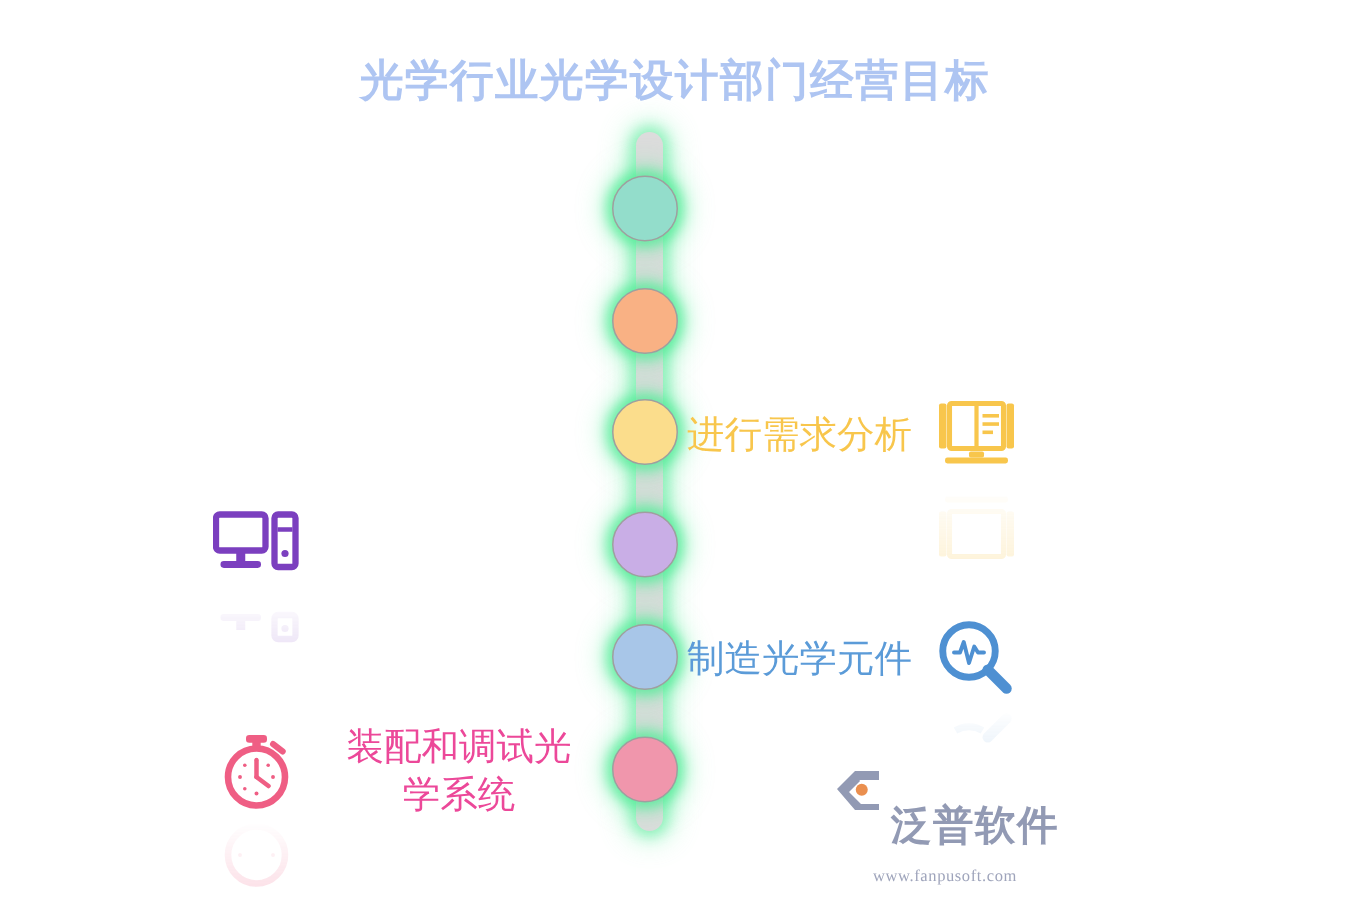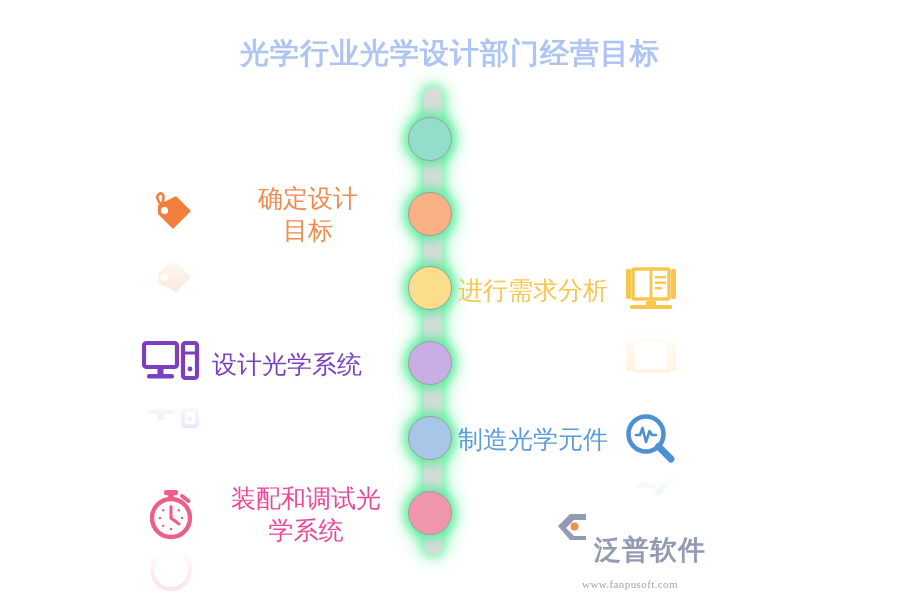--- a/index.html
+++ b/index.html
@@ -180,37 +180,20 @@
 
   <div class="timeline-bar"></div>
 
   <div class="node" style="top:117px; background:#93ddcb;"></div>
   <div class="node" style="top:192px; background:#f9b184;"></div>
   <div class="node" style="top:266px; background:#fbdd8c;"></div>
   <div class="node" style="top:341px; background:#c9aee6;"></div>
   <div class="node" style="top:416px; background:#a8c6e8;"></div>
   <div class="node" style="top:491px; background:#f096ac;"></div>
 
-  <div class="row left" id="row-1">
-    <div class="icon-wrap">
-      <svg width="52" height="52" viewBox="0 0 52 52" aria-hidden="true">
-        <path d="M13 17 L31 8 L46 23 L28 41 L13 26 Z" fill="#f2803c"></path>
-        <circle cx="19.5" cy="22.5" r="3.6" fill="#ffffff"></circle>
-        <path d="M17 17 C12 13, 11 8, 14 6 C16.5 4.3, 19 6.5, 18.5 9.5 C18.2 11.6, 17.6 14, 17.6 17" fill="none" stroke="#f2803c" stroke-width="2.6" stroke-linecap="round"></path>
-      </svg>
-      <div class="icon-reflection">
-        <svg width="52" height="52" viewBox="0 0 52 52" aria-hidden="true">
-          <path d="M13 17 L31 8 L46 23 L28 41 L13 26 Z" fill="#f2803c"></path>
-          <circle cx="19.5" cy="22.5" r="3.6" fill="#ffffff"></circle>
-        </svg>
-      </div>
-    </div>
-    <div class="row-label">确定设计
-目标</div>
-  </div>
 
   <div class="row right" id="row-2">
     <div class="row-label">进行需求分析</div>
     <div class="icon-wrap">
       <svg width="54" height="50" viewBox="0 0 54 50" aria-hidden="true">
         <rect x="2" y="4" width="5" height="30" rx="1.4" fill="#f8c64c"></rect>
         <rect x="47" y="4" width="5" height="30" rx="1.4" fill="#f8c64c"></rect>
         <rect x="9" y="4" width="36" height="30" rx="1.4" fill="none" stroke="#f8c64c" stroke-width="3.4"></rect>
         <rect x="25.6" y="4" width="2.8" height="30" fill="#f8c64c"></rect>
         <rect x="31" y="11" width="11" height="2.4" fill="#f8c64c"></rect>
@@ -242,21 +225,20 @@
       </svg>
       <div class="icon-reflection">
         <svg width="58" height="48" viewBox="0 0 58 48" aria-hidden="true">
           <rect x="15.5" y="28" width="6" height="6" fill="#7b3fbf"></rect>
           <rect x="5" y="34" width="27" height="4.6" rx="2.2" fill="#7b3fbf"></rect>
           <rect x="41" y="22" width="14" height="16" rx="2.4" fill="none" stroke="#7b3fbf" stroke-width="4.2"></rect>
           <circle cx="48" cy="29" r="2.4" fill="#7b3fbf"></circle>
         </svg>
       </div>
     </div>
-    <div class="row-label">设计光学系统</div>
   </div>
 
   <div class="row right" id="row-4">
     <div class="row-label">制造光学元件</div>
     <div class="icon-wrap">
       <svg width="56" height="56" viewBox="0 0 56 56" aria-hidden="true">
         <circle cx="23" cy="23" r="17.5" fill="none" stroke="#4e90d2" stroke-width="4.6"></circle>
         <path d="M35.5 35.5 L48 48" stroke="#4e90d2" stroke-width="7" stroke-linecap="round"></path>
         <path d="M13 24 L17 24 L19.5 17 L23 31 L26.5 20 L29 24 L33 24" fill="none" stroke="#4e90d2" stroke-width="2.6" stroke-linecap="round" stroke-linejoin="round"></path>
       </svg>

